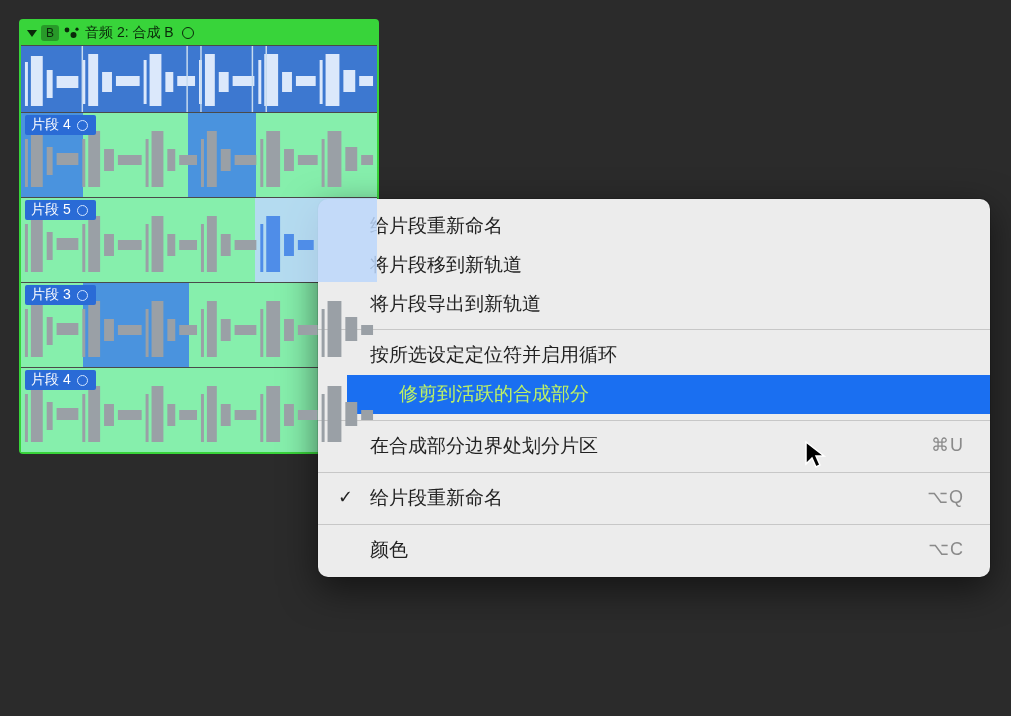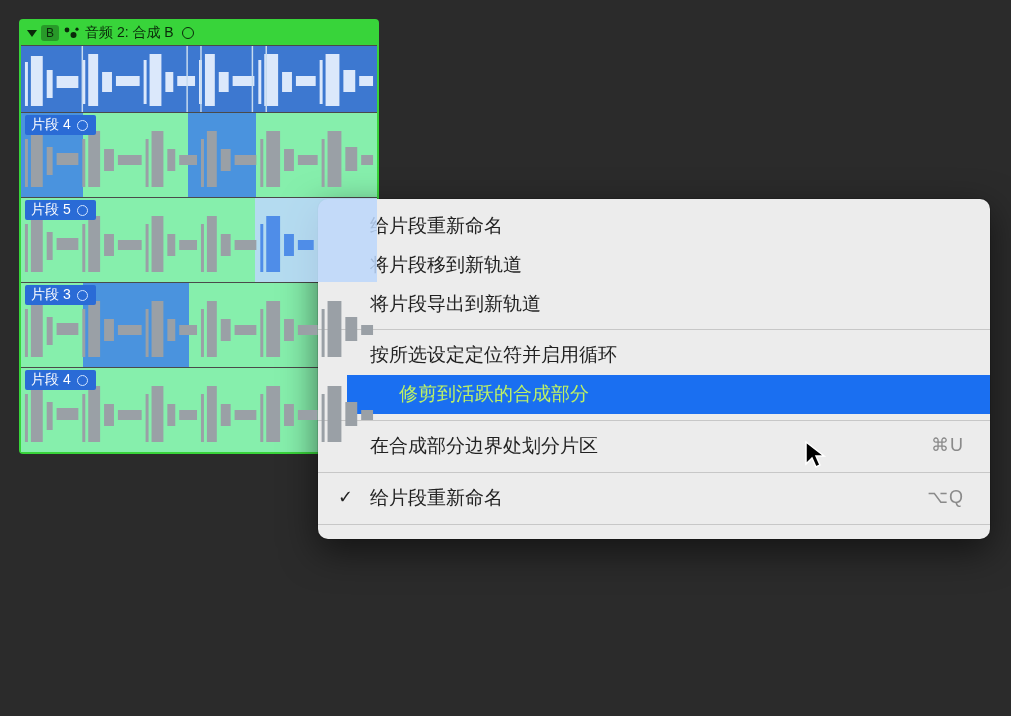--- a/index.html
+++ b/index.html
@@ -390,19 +390,23 @@
   <div class="menu-sep"></div>
 
   <div class="menu-item">
     <span class="check">✓</span>
     <span>给片段重新命名</span>
     <span class="shortcut">⌥Q</span>
   </div>
 
   <div class="menu-sep"></div>
 
+  <div class="menu-item">
+    <span>颜色</span>
+    <span class="shortcut">⌥C</span>
+  </div>
 </div>
 
 <div class="cursor">
   <svg width="26" height="30" viewBox="0 0 26 30">
     <path d="M2 2 L2 24 L8 18 L12 27 L16 25 L12 16 L20 16 Z" fill="#000" stroke="#fff" stroke-width="1.5"></path>
   </svg>
 </div>
 
 </body></html>

